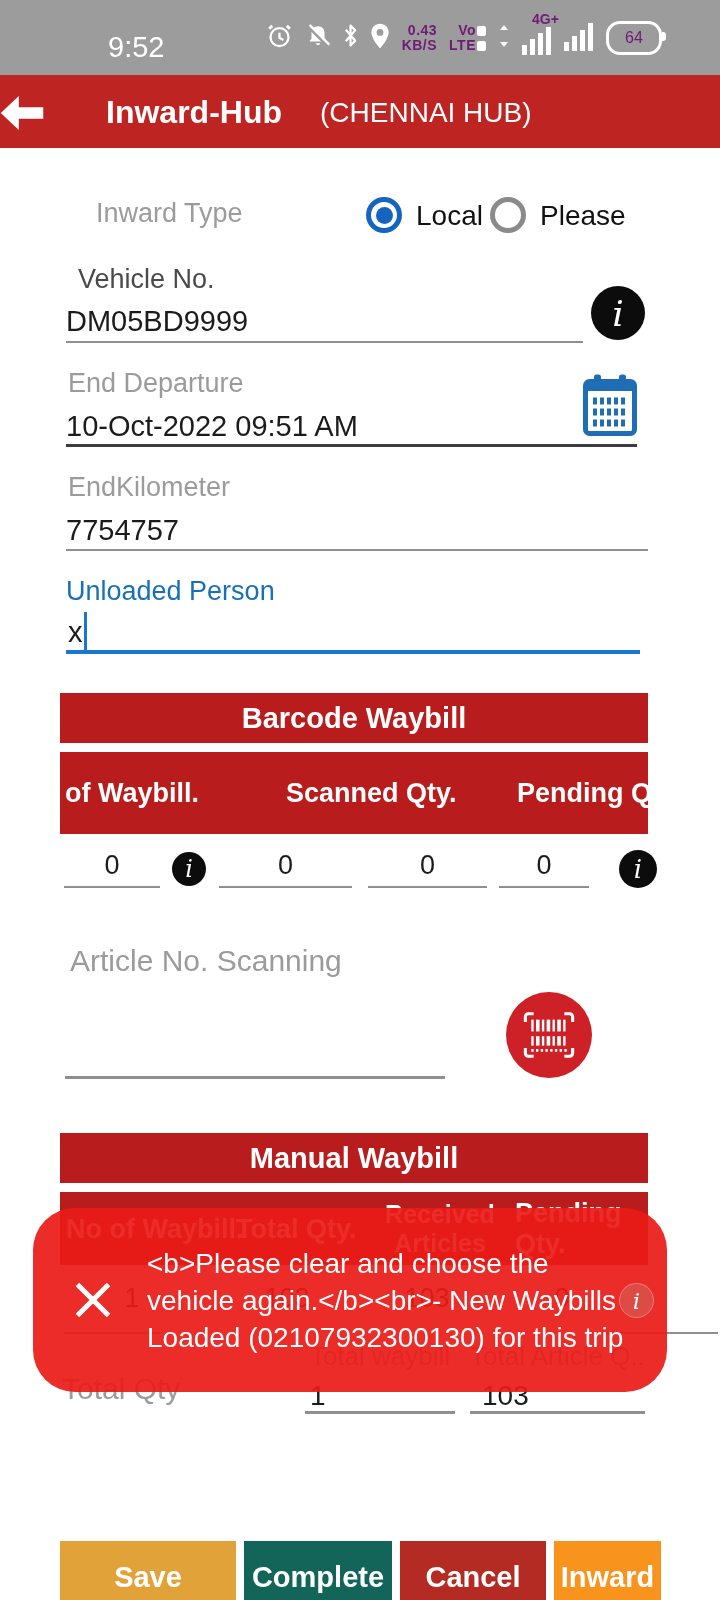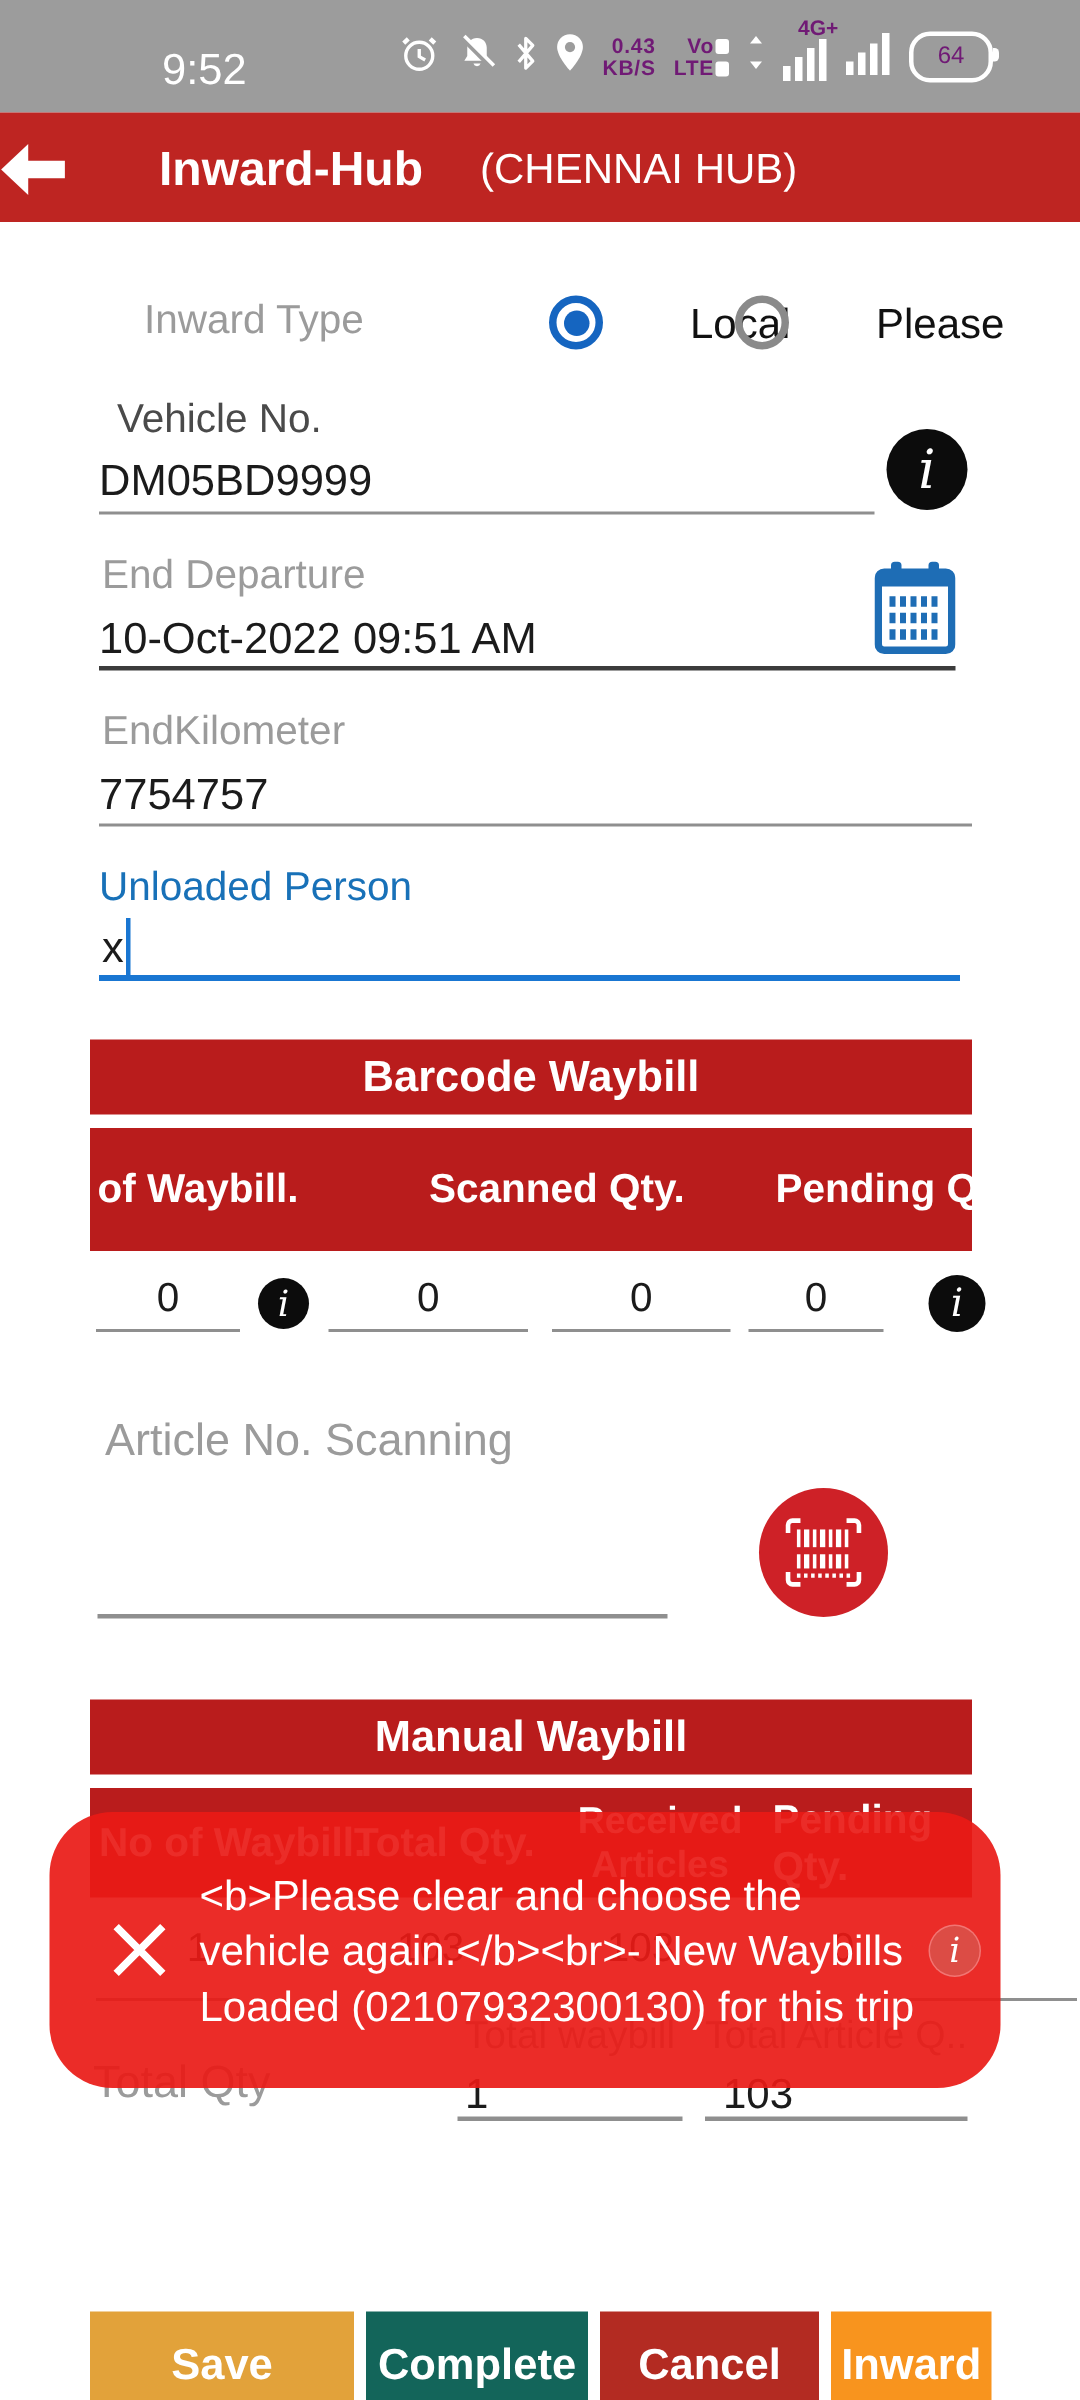--- a/index.html
+++ b/index.html
@@ -25,35 +25,35 @@
   .lbl{font-size:27px;color:#9B9B9B;}
   .lbl-dark{font-size:27px;color:#4a4a4a;}
   .lbl-blue{font-size:27px;color:#1871B8;}
   .val{font-size:29px;color:#1b1b1b;}
   .u{height:2px;background:#8f8f8f;}
   
   .radio{width:36px;height:36px;border-radius:50%;box-sizing:border-box;}
   .radio.sel{border:5px solid #1565C0;}
   .radio.sel:after{content:"";display:block;width:17px;height:17px;background:#1565C0;border-radius:50%;margin:4.5px auto;}
   .radio.unsel{border:5px solid #8a8a8a;}
-  .rlabel{font-size:28px;color:#111;margin-left:44px;}
+  .rlabel{font-size:28px;color:#111;}
   
   .info{border-radius:50%;background:#0c0c0c;color:#fff;display:flex;align-items:center;justify-content:center;
         font-family:"DejaVu Serif",serif;font-style:italic;}
   
   .secbar{left:60px;width:588px;background:#b91c1c;color:#fff;overflow:hidden;}
   .sectitle{font-size:29px;font-weight:bold;color:#fff;}
   .th{font-size:27px;font-weight:bold;color:#fff;position:absolute;top:50%;transform:translateY(-50%);}
   .cellv{font-size:27px;color:#1b1b1b;text-align:center;}
   
   .scanbtn{width:86px;height:86px;border-radius:50%;background:#CE2127;display:flex;align-items:center;justify-content:center;cursor:pointer;}
   
   .toast{left:33px;top:1208px;width:634px;height:184px;border-radius:42px;background:rgba(233,26,22,0.92);
          z-index:10;display:flex;align-items:center;color:#fff;}
-  .toastmsg{width:478px;margin-left:20px;font-size:28px;line-height:37px;}
+  .toastmsg{width:478px;margin-left:34px;font-size:28px;line-height:37px;}
   
   .btnrow{left:60px;top:1541px;display:flex;gap:8px;z-index:5;}
   .btn{height:80px;color:#fff;font-size:29px;font-weight:bold;display:flex;align-items:flex-start;justify-content:center;padding-top:20px;box-sizing:border-box;cursor:pointer;}
   .b-save{width:176px;background:#E2A23A;}
   .b-complete{width:148px;background:#13655A;}
   .b-cancel{width:146px;background:#B32B22;}
   .b-inward{width:107px;background:#F8941E;}
   .gray26{font-size:26px;color:#9B9B9B;}
 </style>
 </head>

